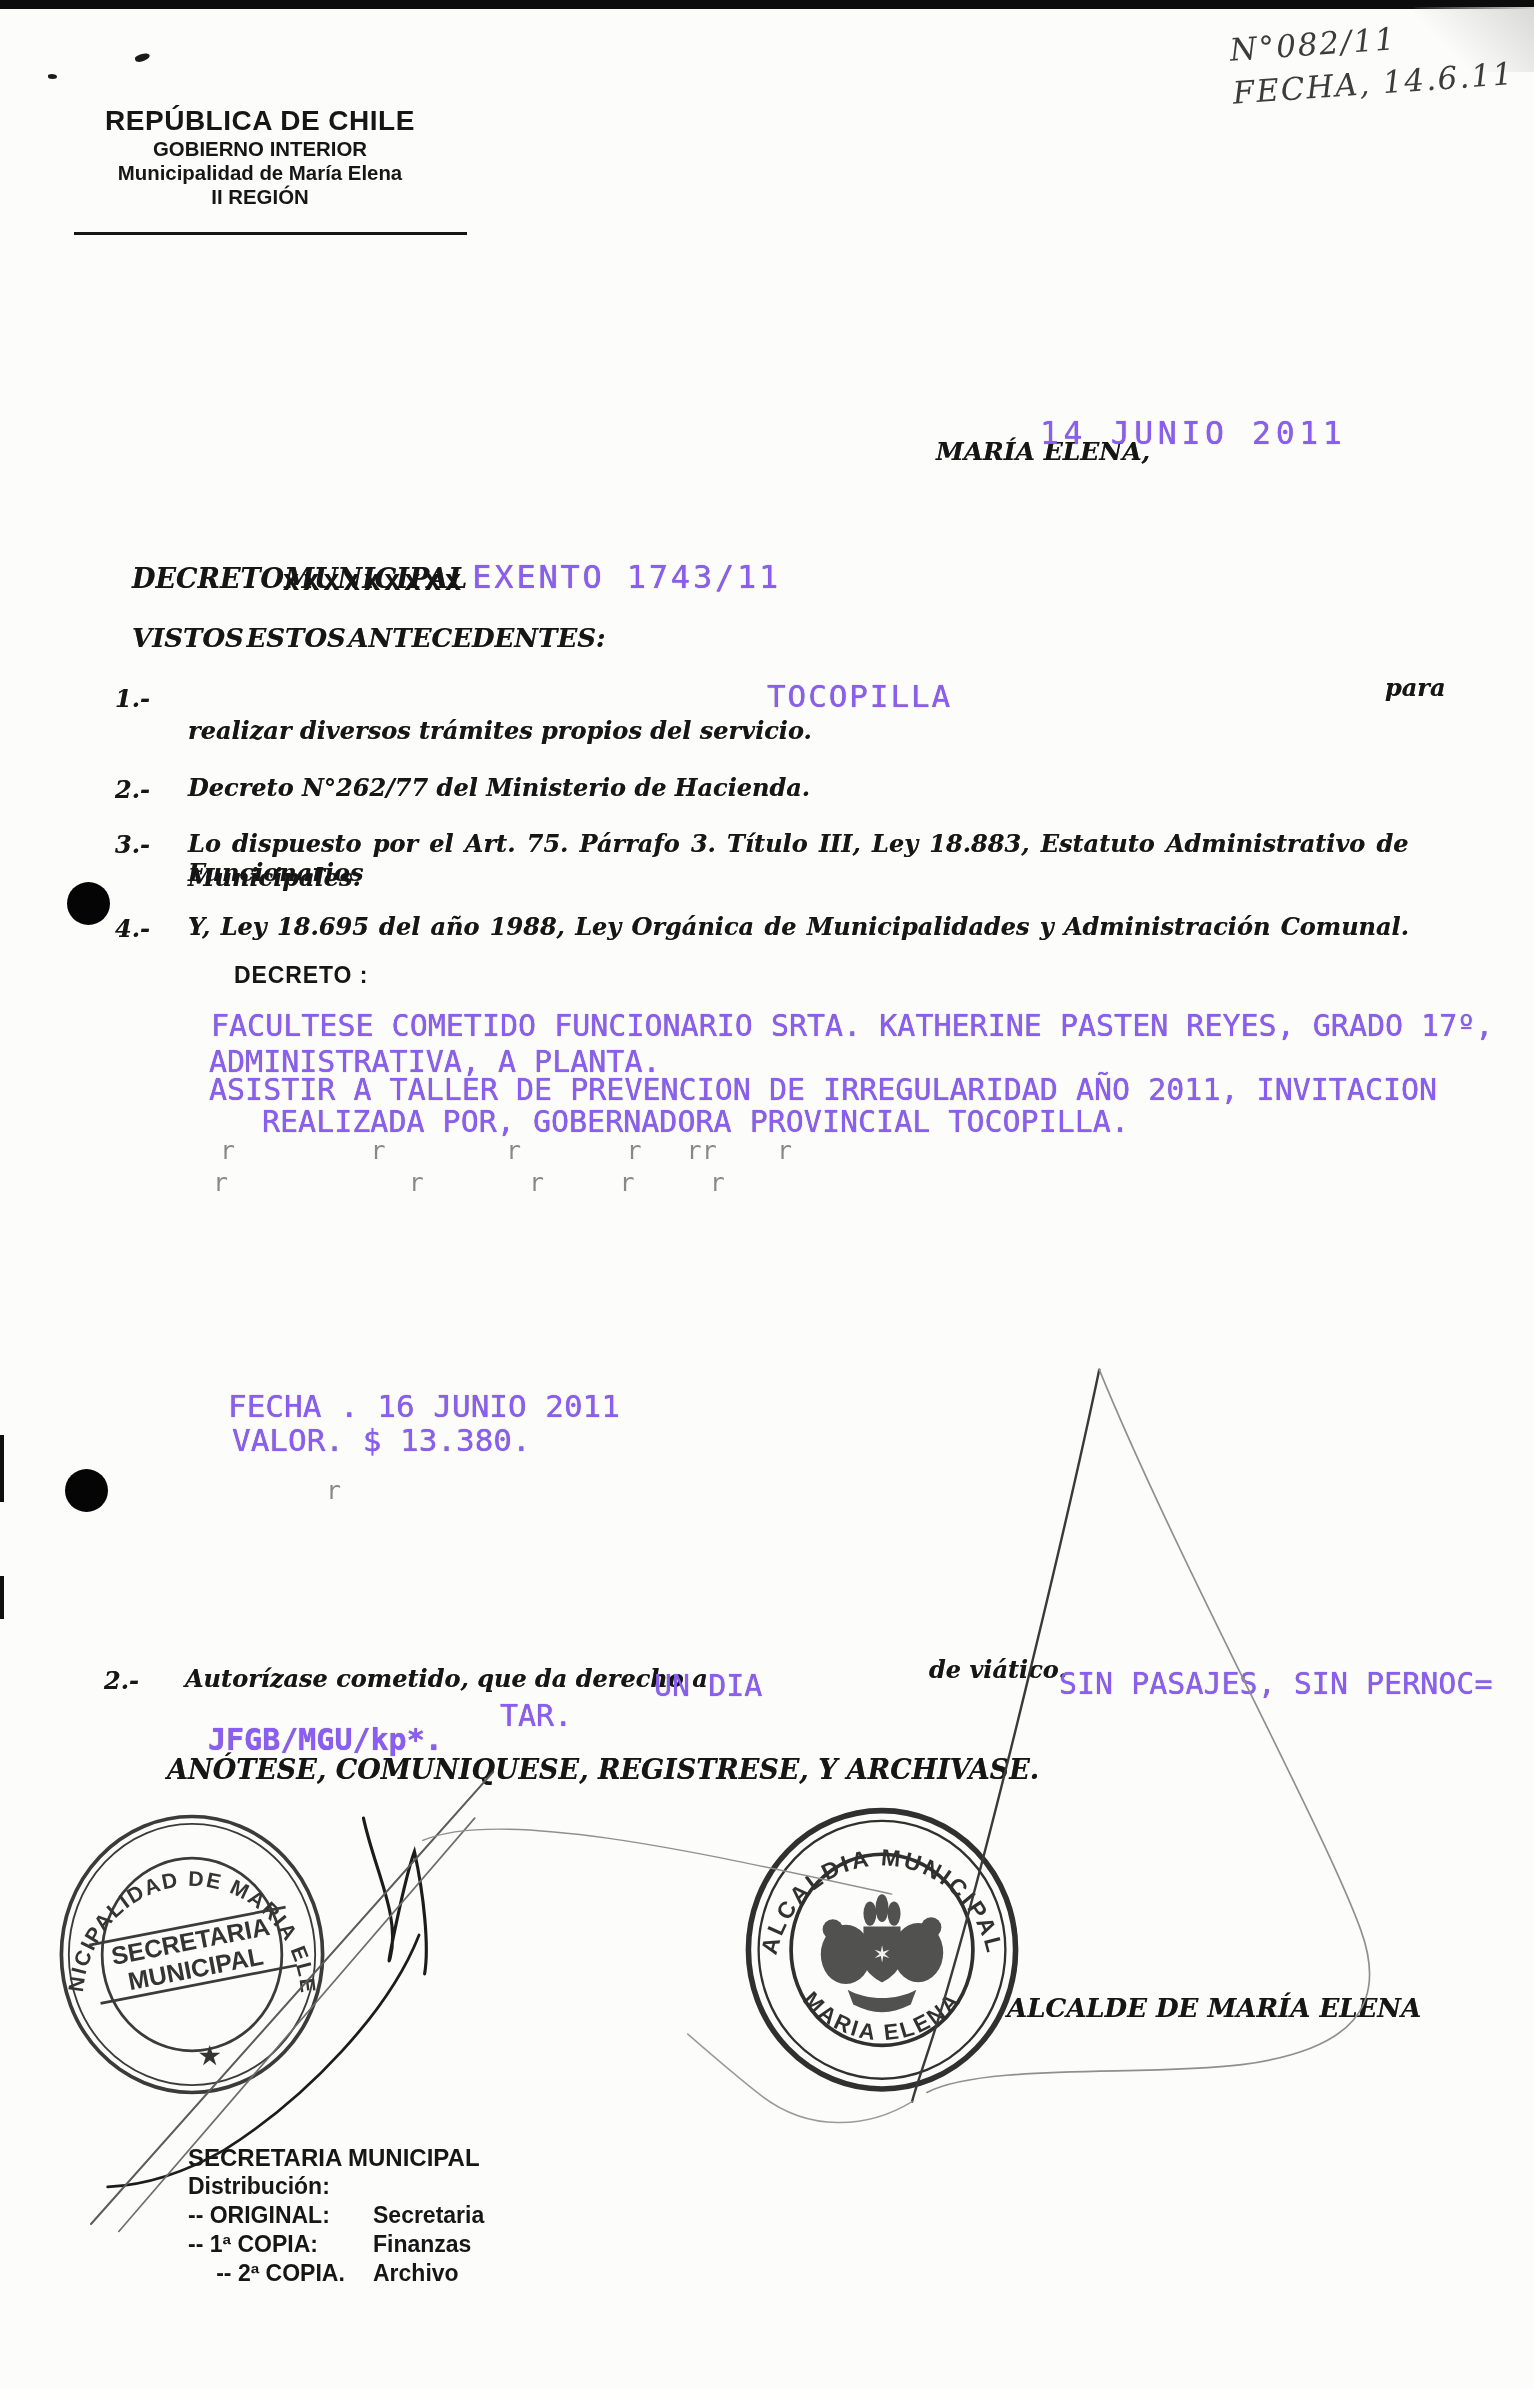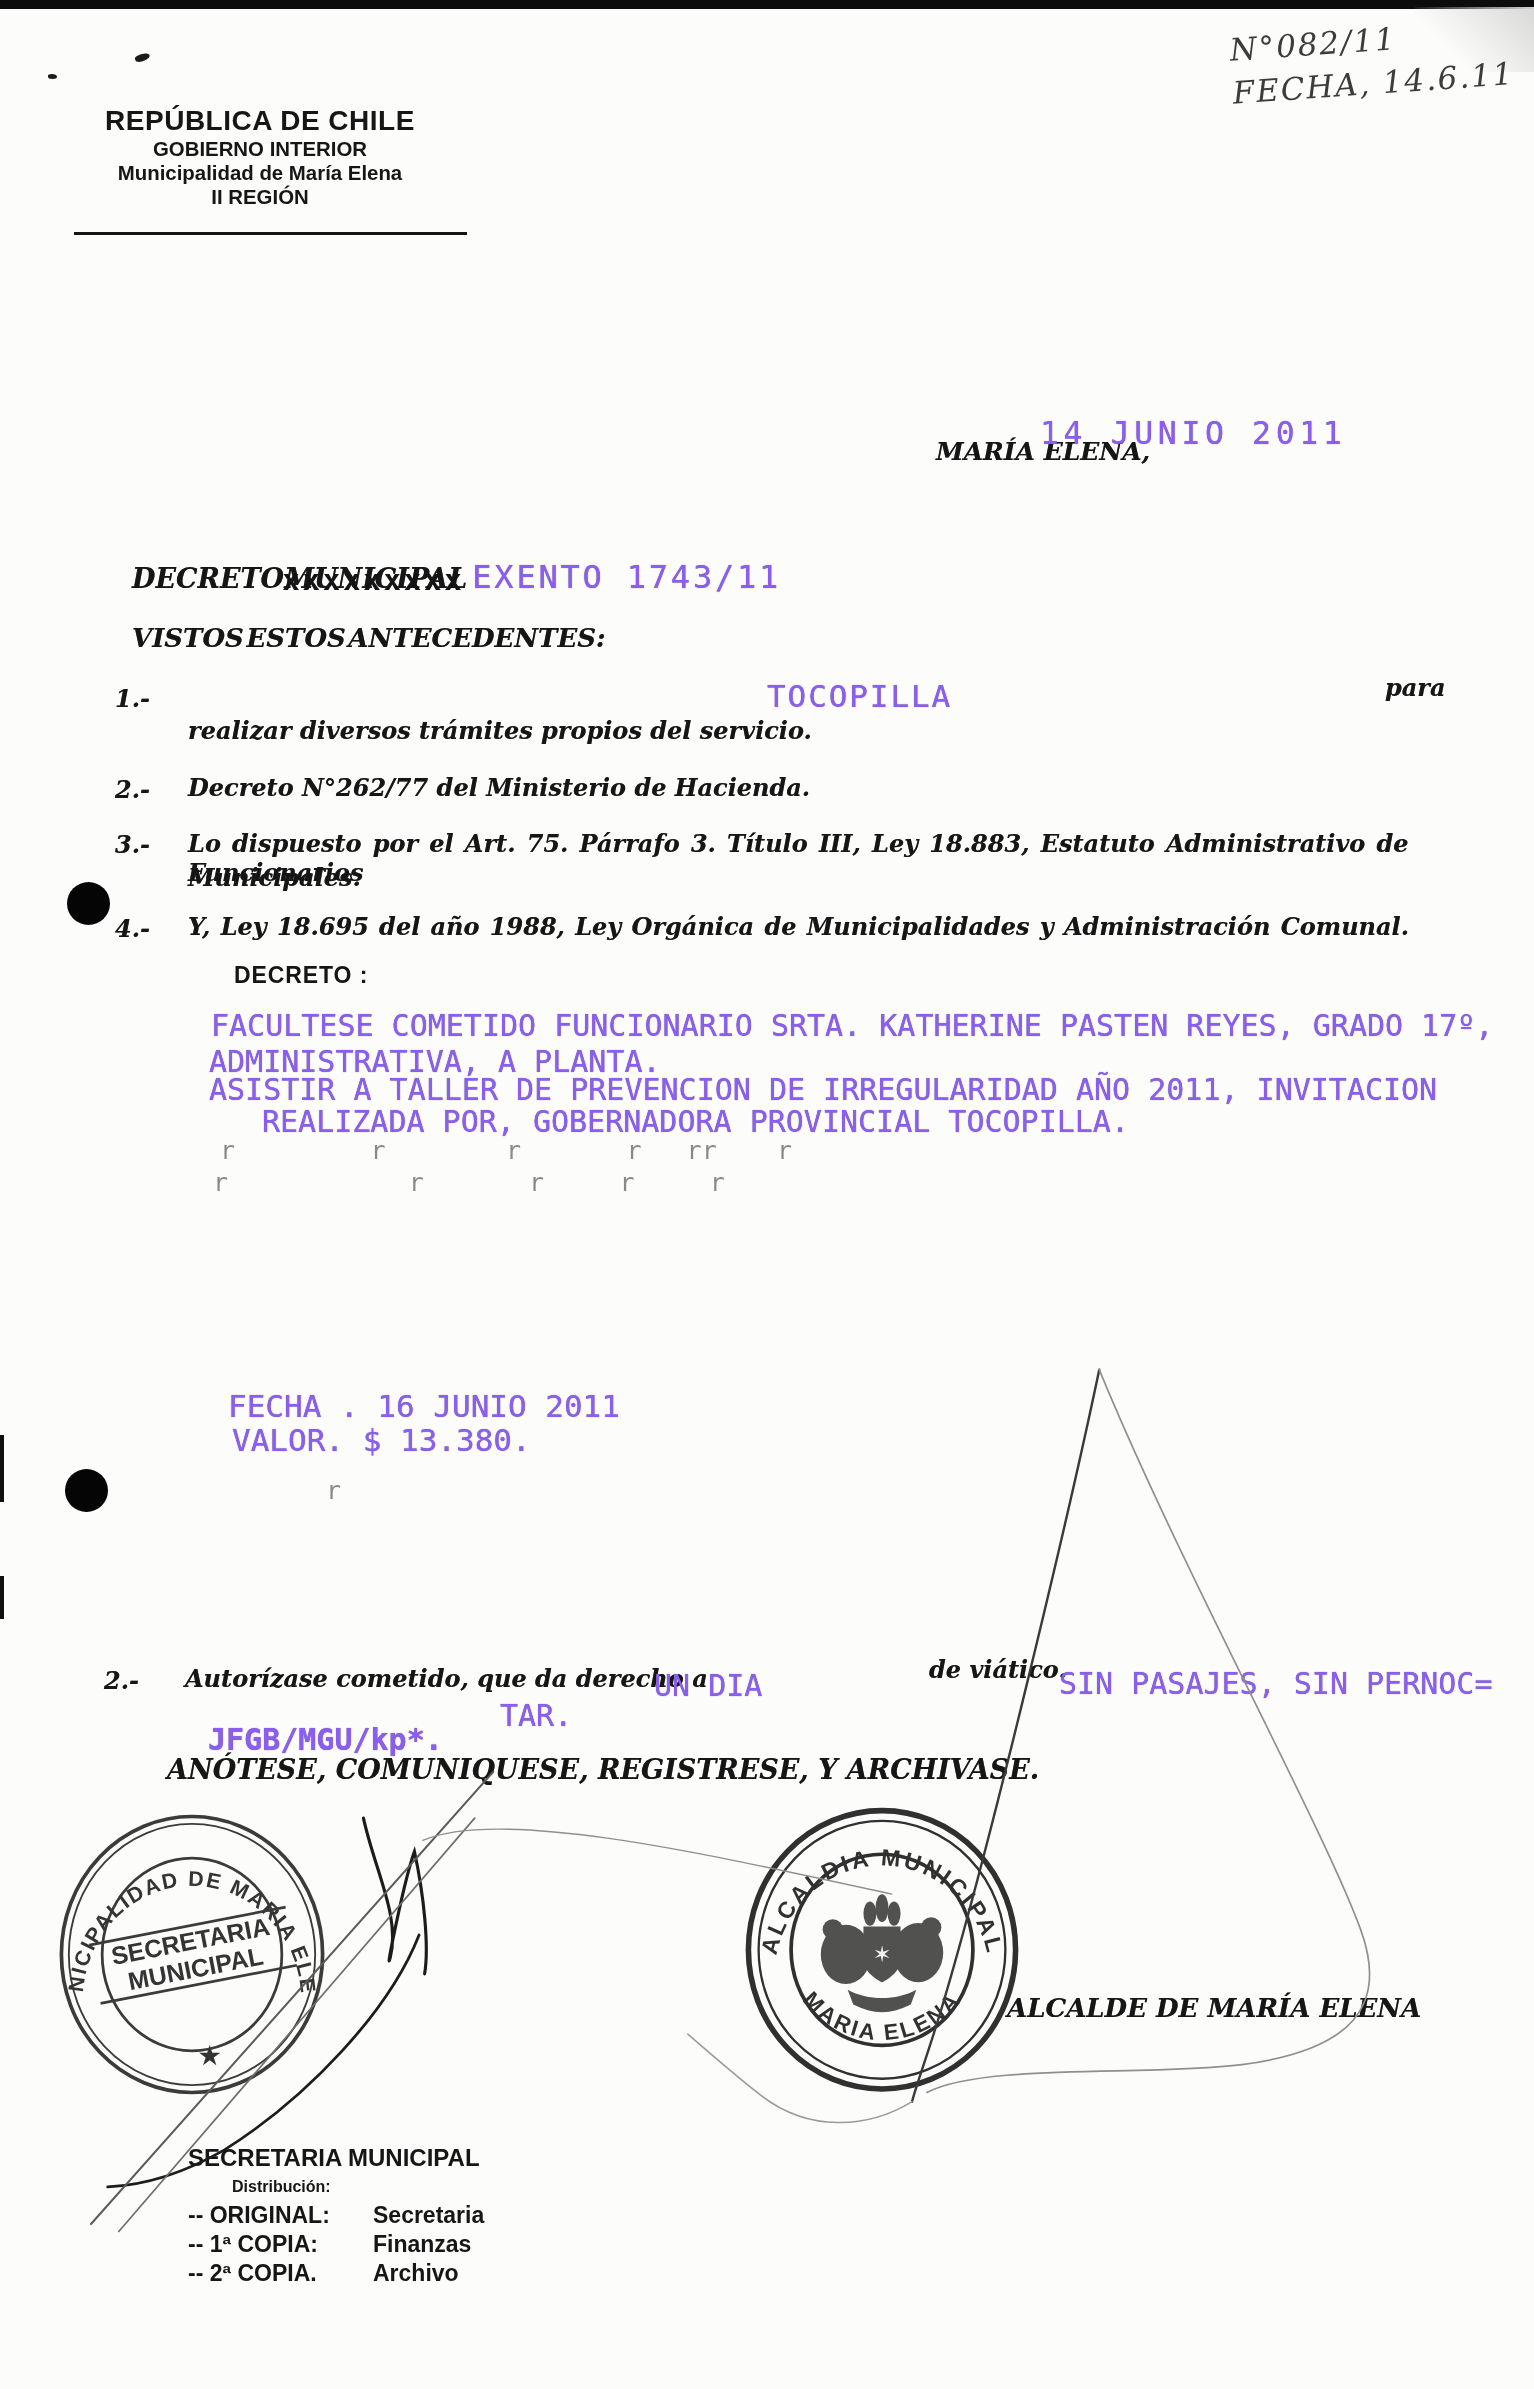--- a/index.html
+++ b/index.html
@@ -157,30 +157,30 @@
       <path d="M133,130 h40 v36 c0,15 -20,24 -20,24 c0,0 -20,-9 -20,-24 z"></path>
       <path d="M116,198 C138,210 168,210 190,198 L184,214 C163,225 143,225 122,214 z"></path>
     </g>
     <text x="153" y="168" text-anchor="middle" font-size="24" fill="#f2f2f0">✶</text>
   </svg>
 
   <div class="abs ser" style="left:1007px;top:1993px;font-size:26px;">ALCALDE DE MARÍA ELENA</div>
 
   <div class="abs" style="left:188px;top:2143px;font-weight:bold;font-size:24px;line-height:29px;">
     <div>SECRETARIA MUNICIPAL</div>
-    <div style="font-size:16px;margin-left:44px;">Distribución:</div>
+    <div style="font-size:23px;">Distribución:</div>
     <div style="font-size:23px;display:flex;">
         <span style="width:185px;">-- ORIGINAL:</span>
         <span>Secretaria</span>
       </div>
     <div style="font-size:23px;display:flex;">
         <span style="width:185px;">-- 1ª COPIA:</span>
         <span>Finanzas</span>
       </div>
-    <div style="font-size:23px;display:flex;">
+    <div style="font-size:23px;display:flex;text-align:center;">
         <span style="width:185px;">-- 2ª COPIA.</span>
         <span>Archivo</span>
       </div>
   </div>
 
   <svg class="abs sig-svg" viewBox="0 0 1656 2578">
     <g fill="none" stroke-linecap="round">
 
       <path d="M 1186,1478 C 1152,1640 1064,2010 1012,2180 C 997,2228 987,2255 984,2268" stroke="#3a3a3a" stroke-width="2.6"></path>
       <path d="M 1186,1478 C 1272,1688 1428,1972 1468,2082 C 1498,2164 1460,2212 1340,2228 C 1238,2241 1062,2226 1000,2258" stroke="#8f8f8f" stroke-width="1.8"></path>

